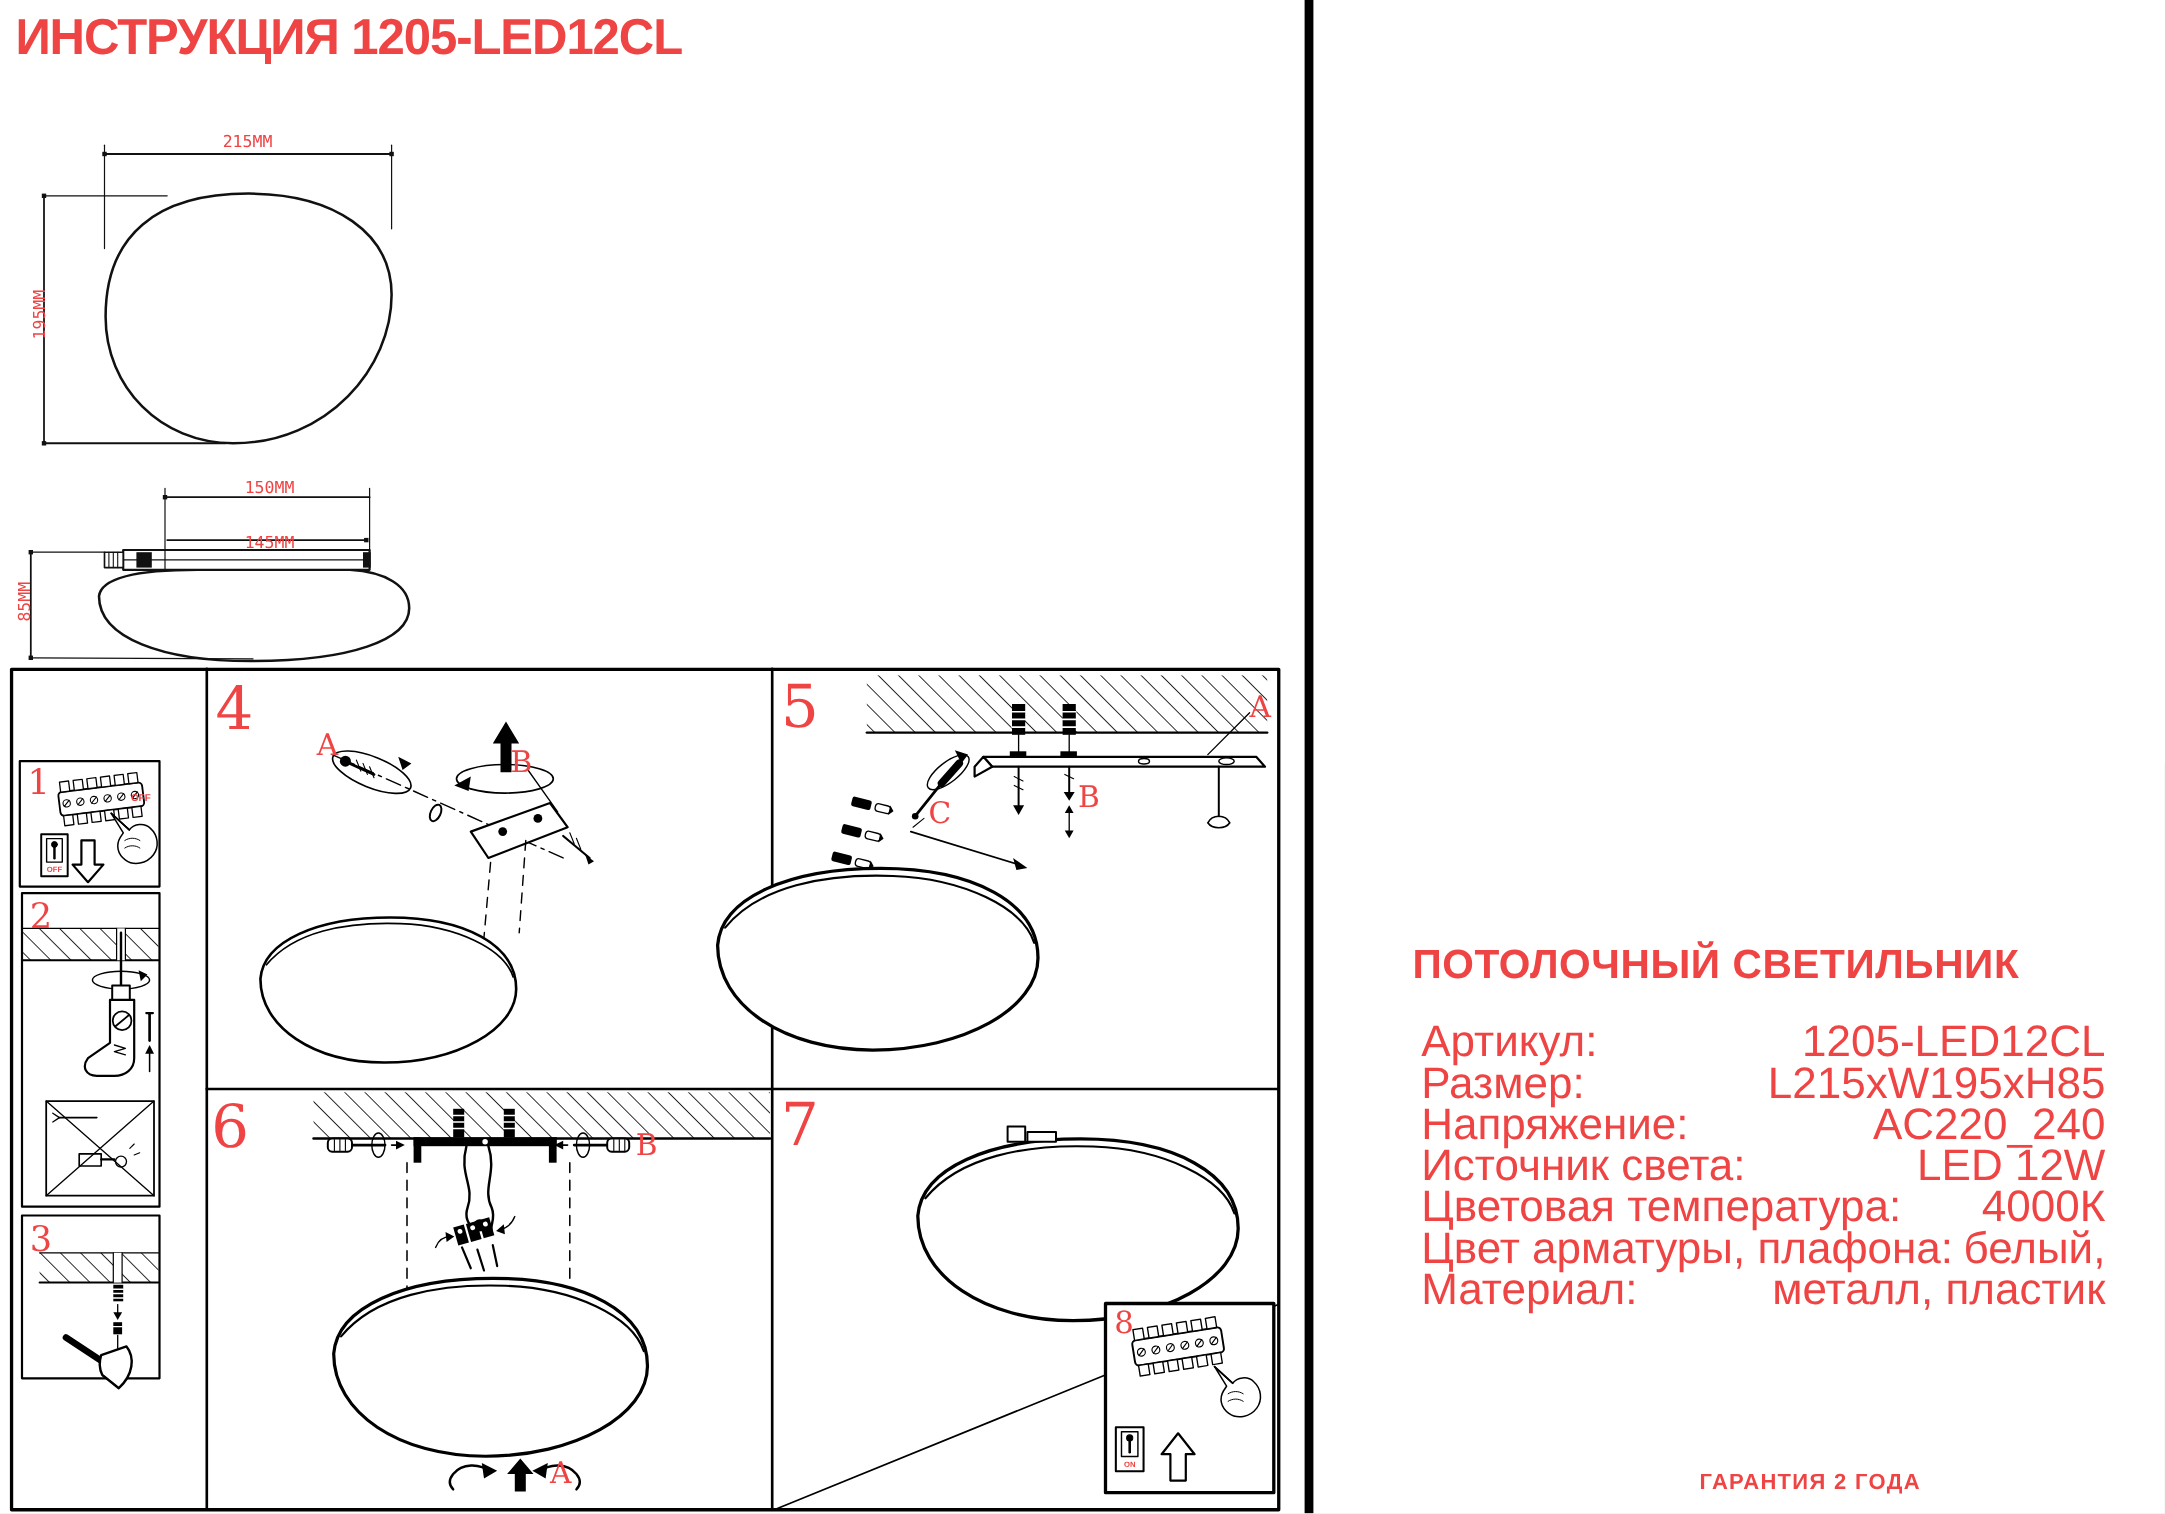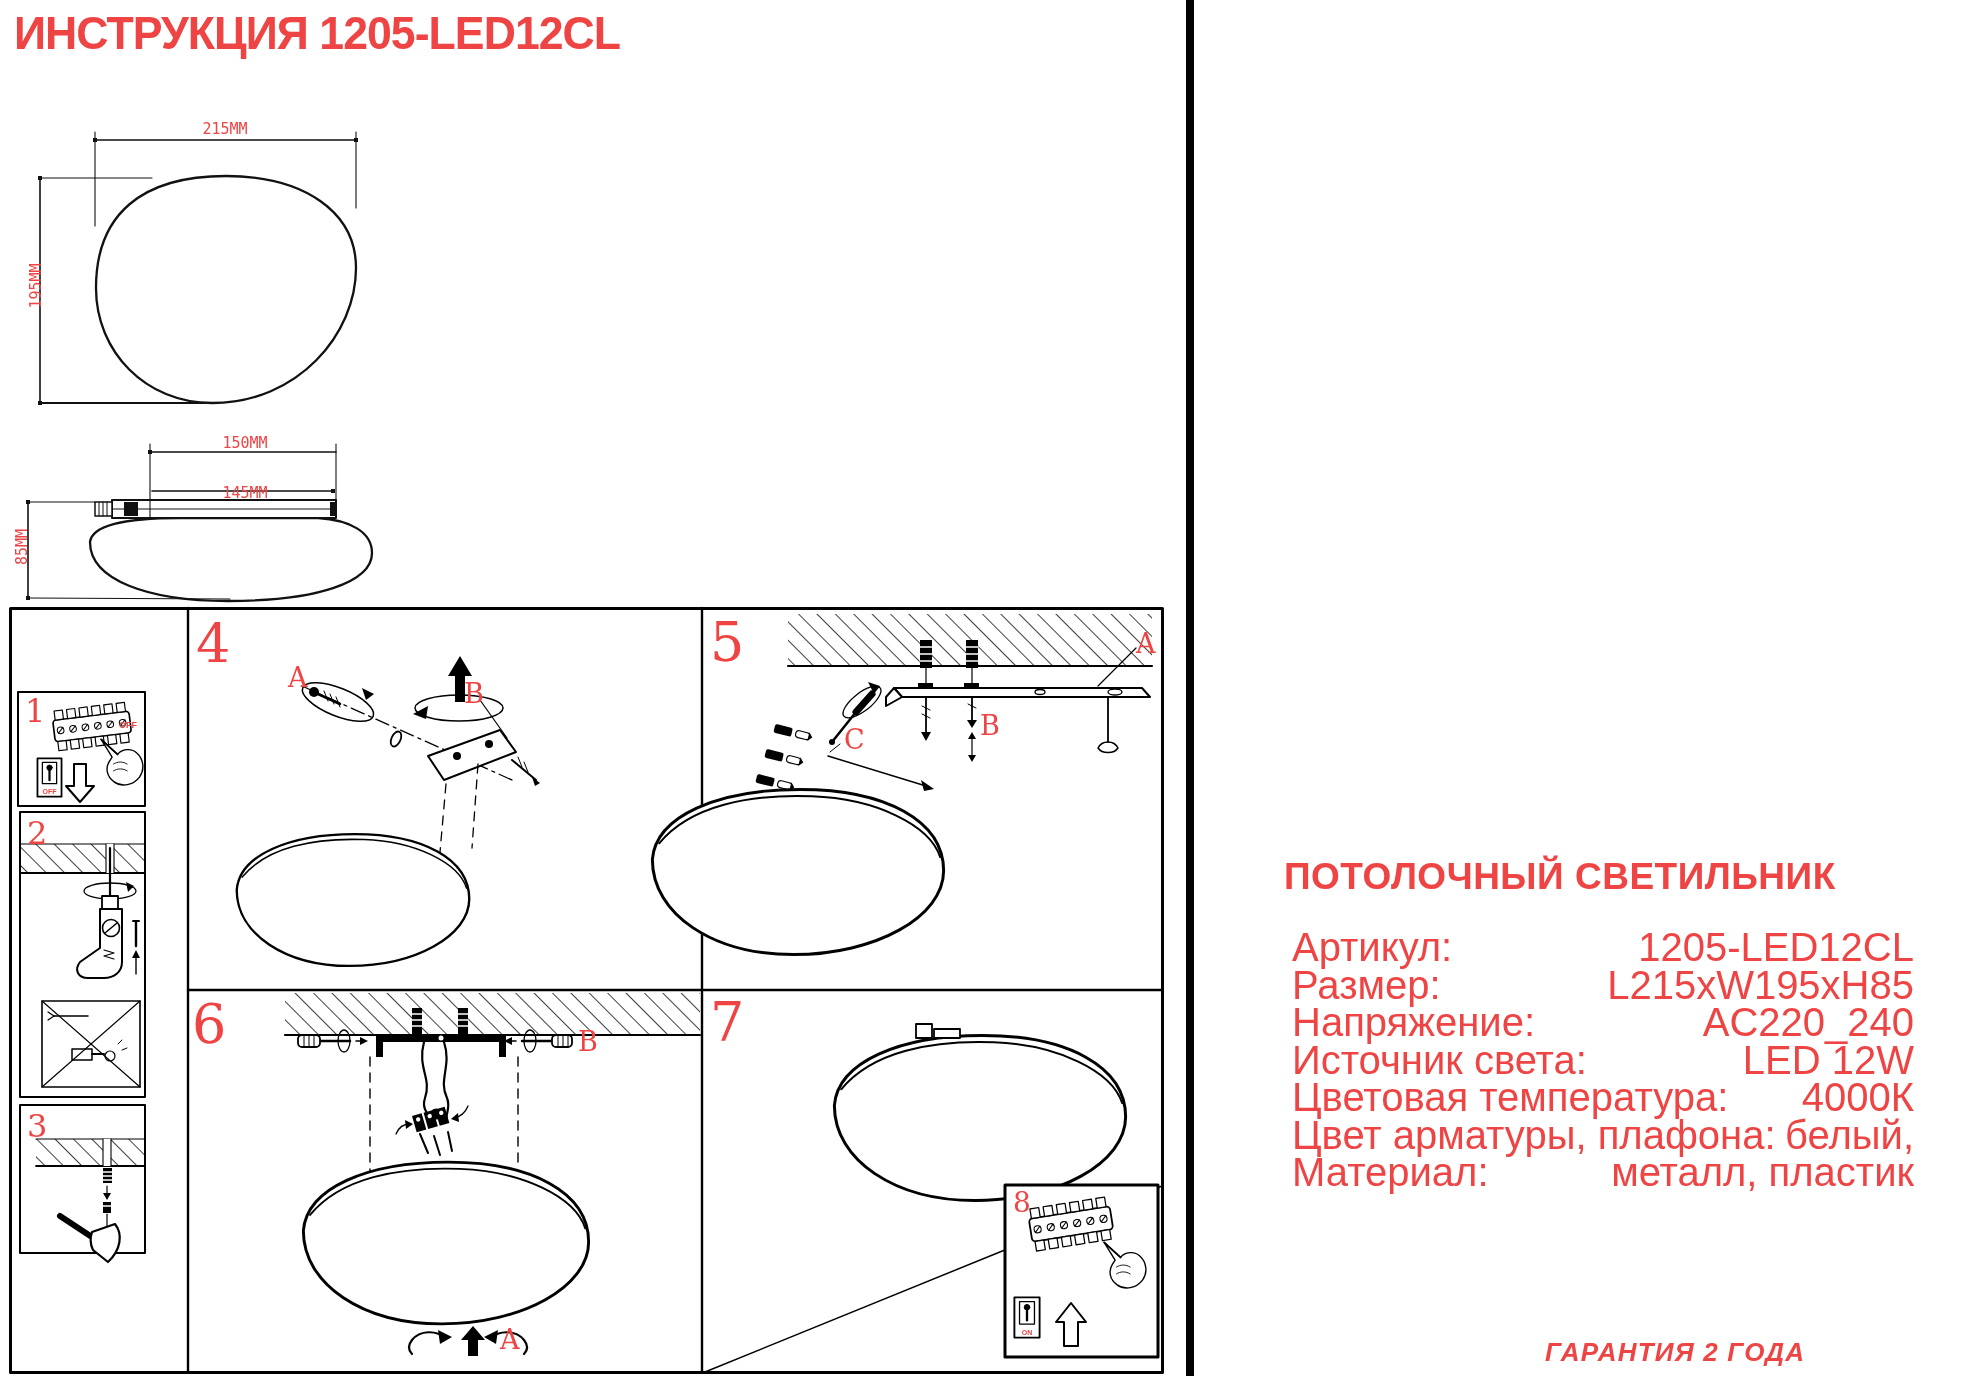--- a/index.html
+++ b/index.html
@@ -17,21 +17,21 @@
   .stepnum-sm{font-size:32px;line-height:1;}
   .stepnum-xs{font-size:28px;line-height:1;}
   .ablabel{font-size:27px;line-height:1;}
   .tinylabel{font-size:9px;font-weight:bold;}
   .iconlabel{font-size:7px;font-weight:bold;text-align:center;}
   .prod-heading{font-size:37px;font-weight:bold;letter-spacing:.5px;}
   .spec-table{position:absolute;left:1292px;top:929px;width:622px;font-size:40px;}
   .spec-row{display:flex;justify-content:space-between;height:37.5px;line-height:37.5px;}
   .spec-label{text-align:left;}
   .spec-value{text-align:center;}
-  .warranty{font-size:26px;font-weight:bold;letter-spacing:1.2px;font-style:italic;}
+  .warranty{font-size:20px;font-weight:bold;letter-spacing:1.2px;}
 </style>
 </head>
 <body>
 
 <div id="root">
 
 <svg id="artwork" width="1968" height="1376" viewBox="0 0 1968 1376" fill="none" stroke-linecap="round" stroke-linejoin="round">
   <defs>
     <pattern id="hatch" width="13" height="13" patternUnits="userSpaceOnUse" patternTransform="rotate(-45)">
       <line x1="0" y1="0" x2="0" y2="13" stroke="#000" stroke-width="1.5"></line>

